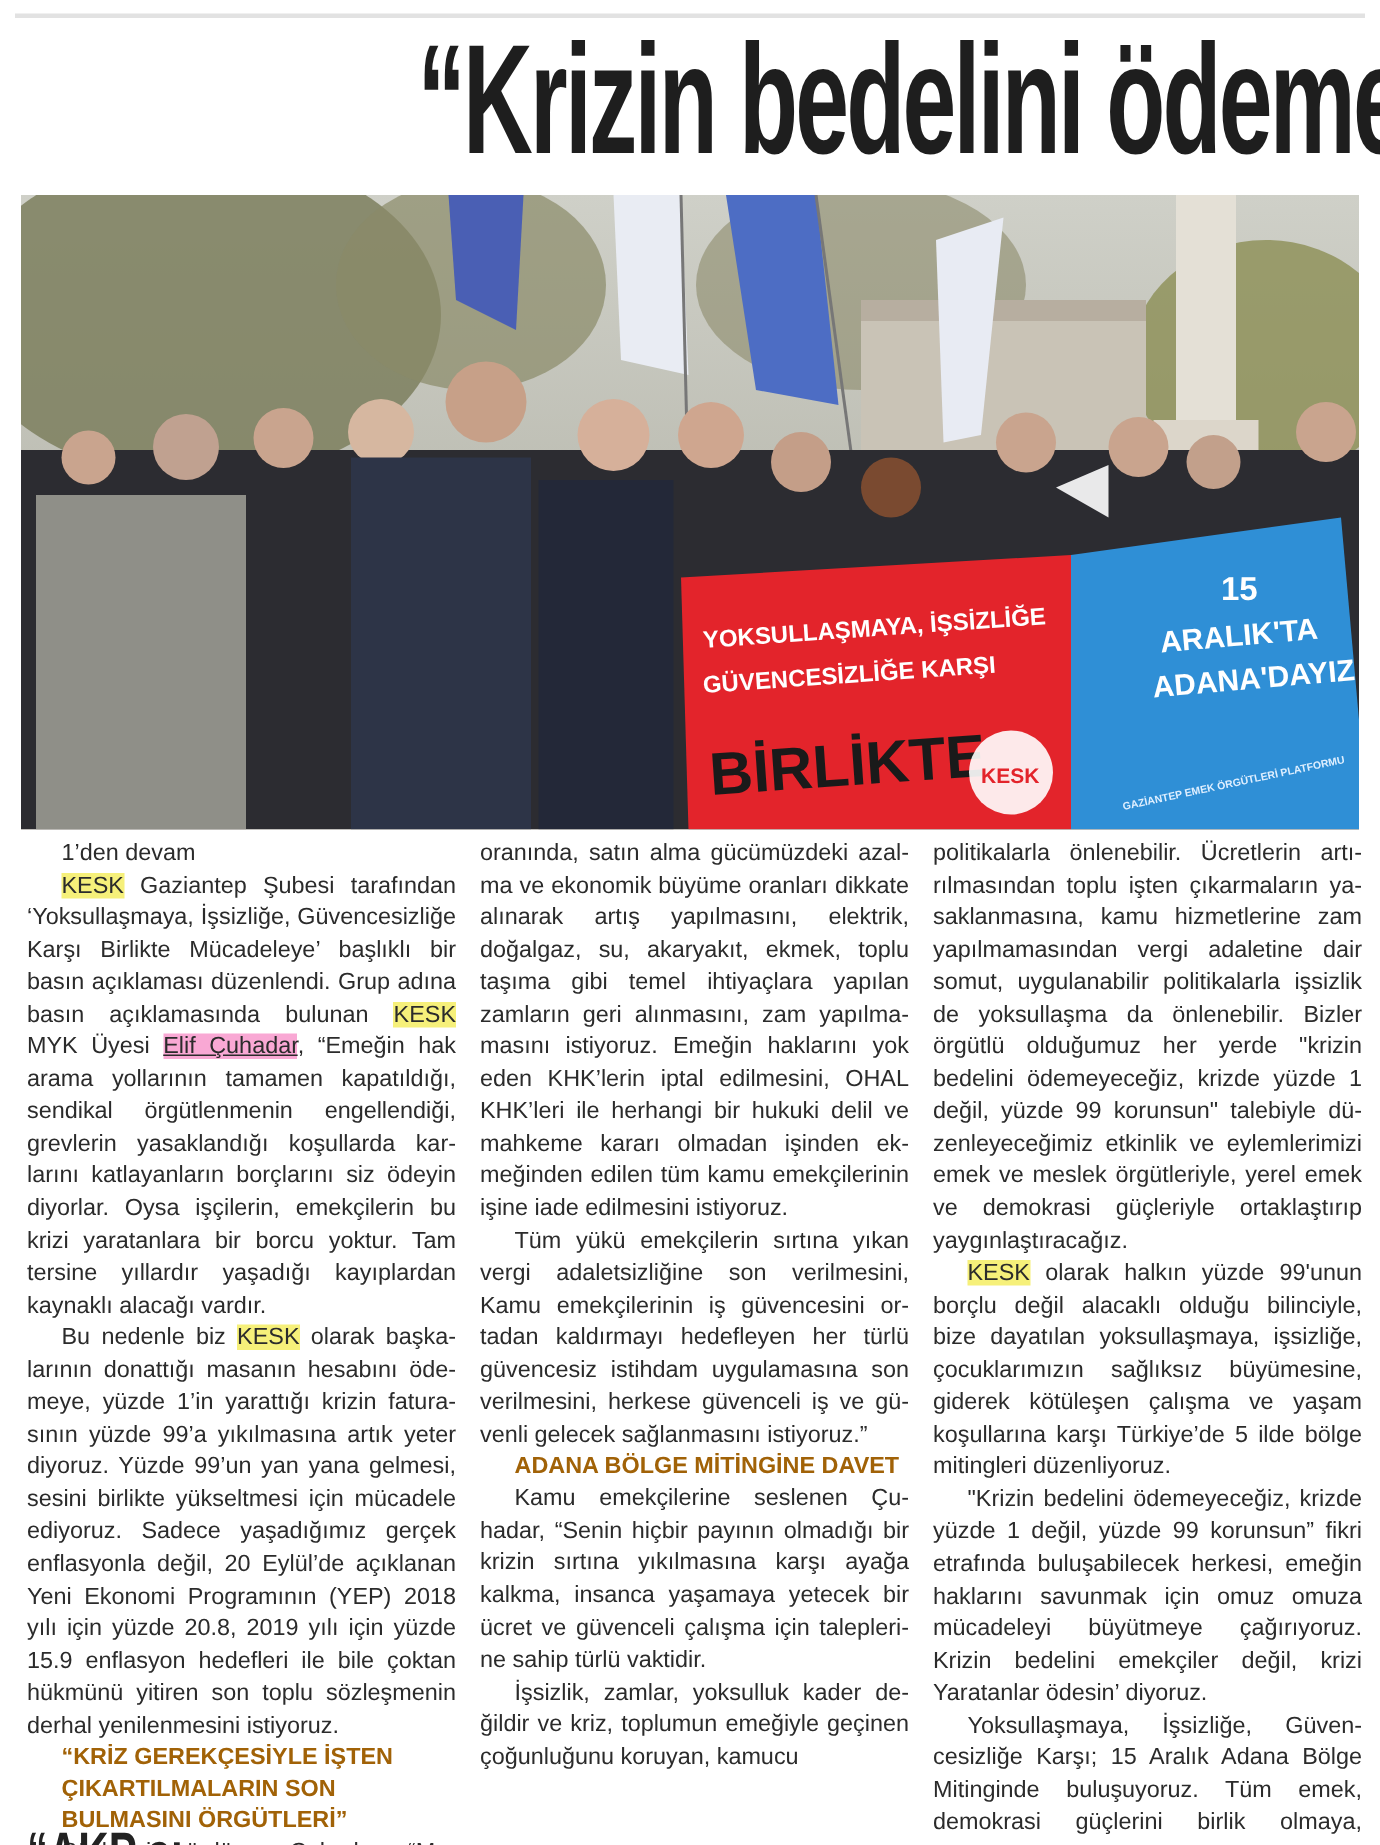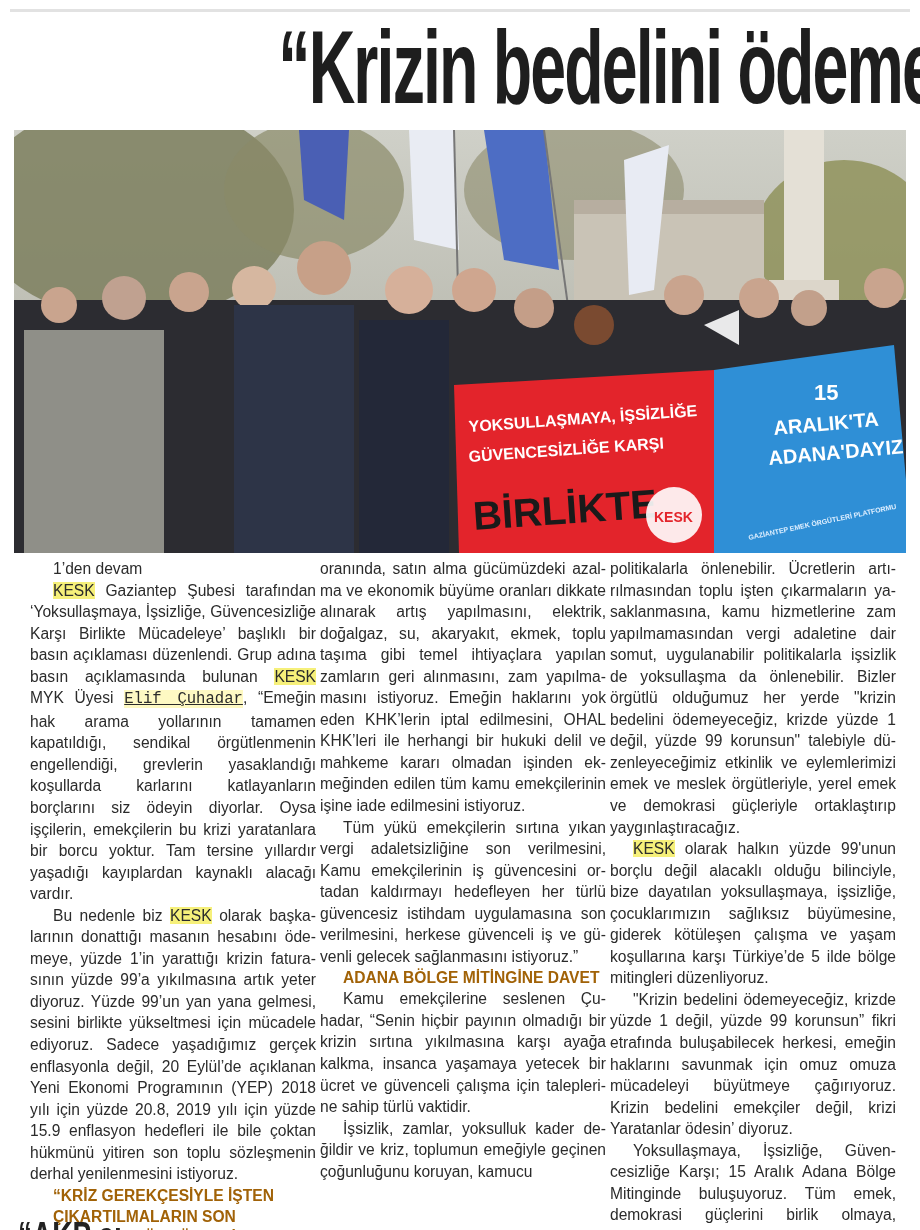--- a/index.html
+++ b/index.html
@@ -25,34 +25,34 @@
     transform: scaleX(0.62); transform-origin: center top;
     white-space: nowrap;
   }
   .photo {
     position: absolute; left: 14px; top: 130px; width: 892px; height: 423px;
     overflow: hidden; background: #b9b6ad;
   }
   .photo svg { display: block; width: 100%; height: 100%; }
   .columns {
     position: absolute; left: 18px; top: 558px; width: 890px; height: 672px;
-    display: flex; gap: 4px; justify-content: center;
+    display: flex; gap: 16px;
   }
   .col {
     width: 286px; font-size: 15.6px; line-height: 21.55px;
     text-align: justify; color: #2b2b2b;
     hyphens: manual;
   }
   .col p { margin: 0; text-indent: 23px; }
   .col .subhead {
     margin: 0; padding-left: 23px; font-weight: bold; text-align: left;
     font-size: 15.6px; line-height: 21px; color: #a16207;
   }
   .hl { background: #f6f07a; color: #2b2b2b; }
-  .hl-u { background: #fef9c3; text-decoration: underline; font-family: Liberation Mono, monospace; }
+  .hl-u { background: #f9a8d4; text-decoration: underline; }
   .cutoff {
     position: absolute; left: 18px; top: 1216px; width: 210px; height: 14px; overflow: hidden;
   }
   .cutoff span {
     display: block; font-weight: bold; font-size: 40px; line-height: 40px; color: #222;
     transform: scaleX(0.7); transform-origin: left top; white-space: nowrap;
   }
 </style>
 </head>
 <body>

